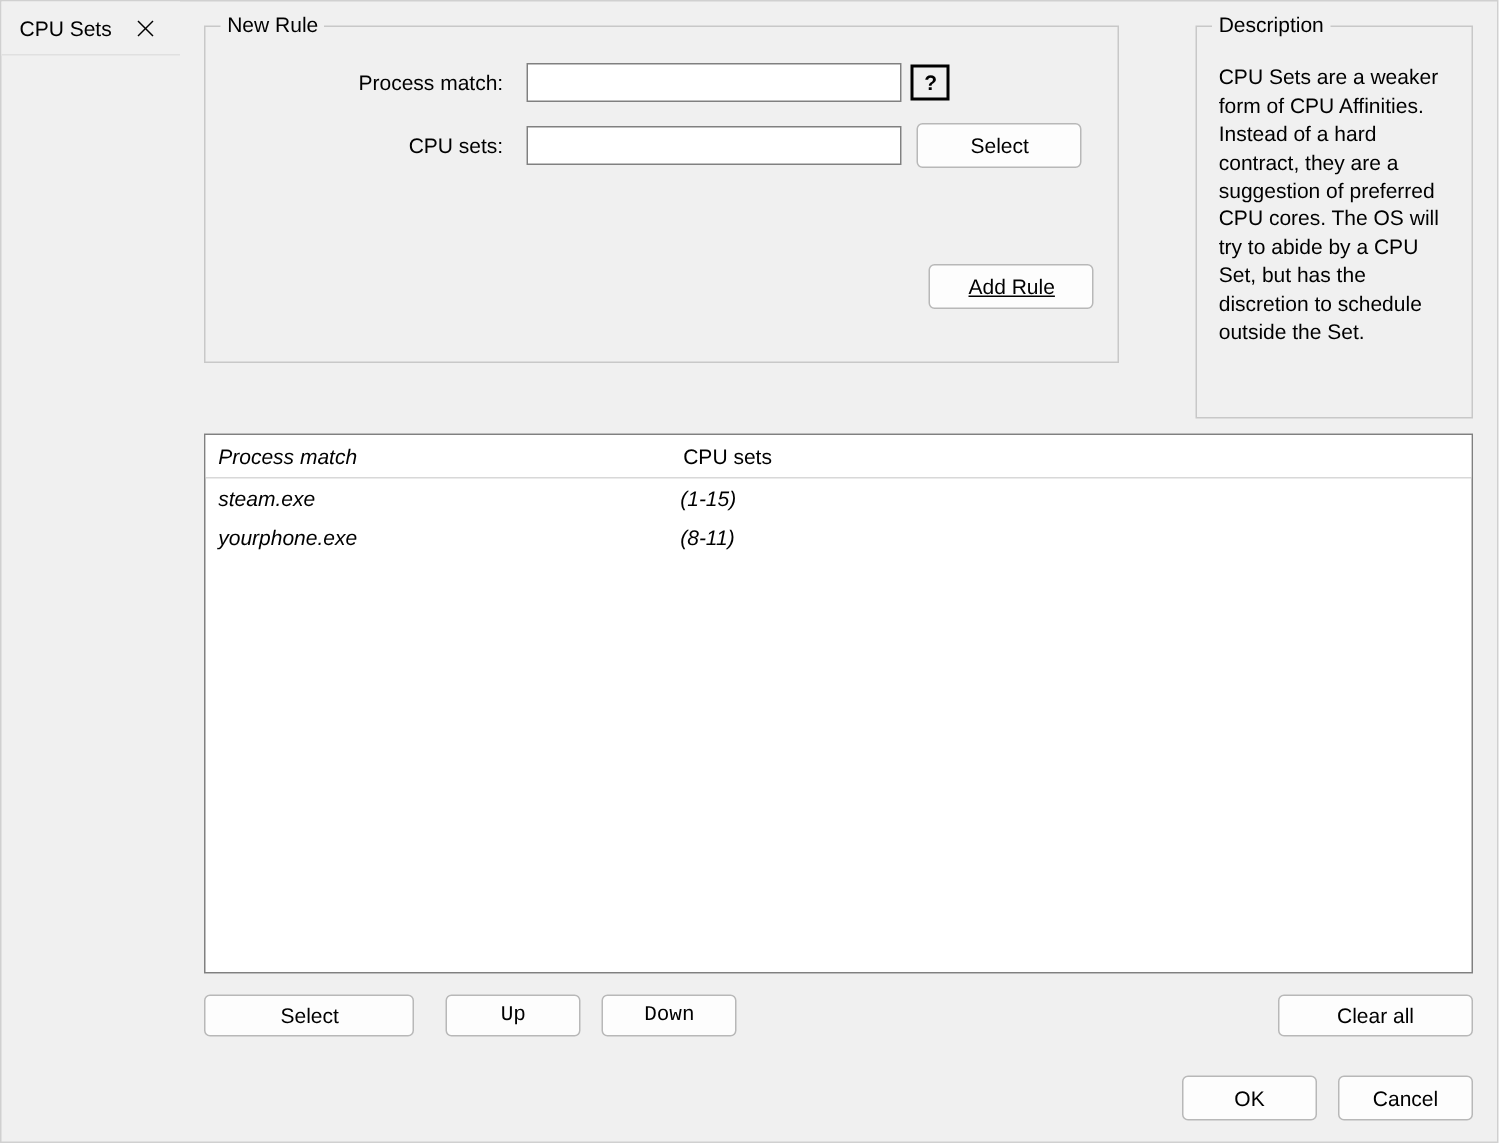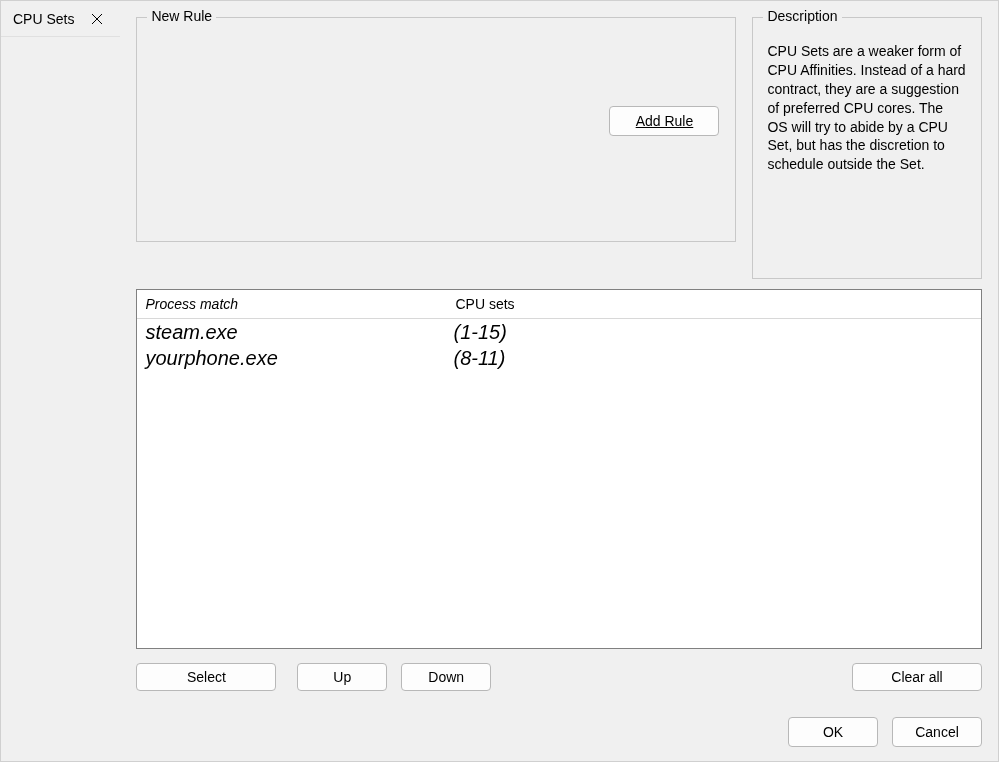--- a/index.html
+++ b/index.html
@@ -53,20 +53,21 @@
   padding: 0 4px;
   font-size: 14px;
 }
 .group-newrule {
   flex: 0 0 600px;
   height: 225px;
 }
 .group-desc {
   flex: 1;
   height: 262px;
+  margin-left: 35px;
 }
 .form-grid {
   display: grid;
   grid-template-columns: 190px 250px 120px;
   row-gap: 14px;
   column-gap: 10px;
   align-items: center;
 }
 .form-label { text-align: right; padding-right: 6px; }
 .text-input {
@@ -123,21 +124,21 @@
 }
 .col-process { width: 310px; font-style: italic; }
 .col-cpusets { flex: 1; padding-left: 6px; }
 .list-body {
   flex: 1;
   overflow: auto;
 }
 .list-row {
   display: flex;
   height: 26px; align-items: center;
-  font-size: 20px;
+  font-size: 14px;
 }
 .list-row .cell { padding: 2px 8px; }
 .list-row .cell.col-cpusets { padding-left: 6px; font-style: italic; }
 .list-actions {
   display: flex; align-items: center;
   gap: 14px;
   padding: 4px 0 0 0;
 }
 .list-actions .btn { height: 28px; }
 .list-actions-spacer { flex: 1; }
@@ -163,20 +164,35 @@
       </svg>
     </div>
   </div>
 
   <div class="content">
 
     <div class="top-row">
 
       <div class="groupbox group-newrule">
         <div class="groupbox-legend">New Rule</div>
+        <div class="form-grid">
+          <div class="form-label">Process match:</div>
+          <input type="text" class="text-input" value="" style="">
+          <div>
+            <div class="help-btn">
+              <span>?</span>
+            </div>
+          </div>
+
+          <div class="form-label">CPU sets:</div>
+          <input type="text" class="text-input" value="" style="">
+          <div>
+            <button class="btn">Select</button>
+          </div>
+        </div>
         <div class="addrule-row">
           <button class="btn">Add Rule</button>
         </div>
       </div>
 
       <div class="groupbox group-desc">
         <div class="groupbox-legend">Description</div>
         <div class="desc-text">CPU Sets are a weaker form of CPU Affinities. Instead of a hard contract, they are a suggestion of preferred CPU cores. The OS will try to abide by a CPU Set, but has the discretion to schedule outside the Set.</div>
       </div>
 
@@ -196,21 +212,21 @@
         <div class="cell col-process">yourphone.exe</div>
         <div class="cell col-cpusets">(8-11)</div>
       </div>
         </div>
 
     </div>
 
     <div class="list-actions">
       <button class="btn" style="min-width:140px">Select</button>
       <span class="list-actions-spacer"></span>
-      <div class="list-actions-center" style="position:relative; left:-170px;">
+      <div class="list-actions-center" style="position:relative; left:-170px;font-family:Liberation Mono, monospace;">
         <button class="btn btn-small">Up</button>
         <button class="btn btn-small">Down</button>
       </div>
       <span class="list-actions-spacer"></span>
       <button class="btn" style="min-width:130px">Clear all</button>
     </div>
 
     <div class="dialog-actions">
       <button class="btn btn-small">OK</button>
       <button class="btn btn-small">Cancel</button>

